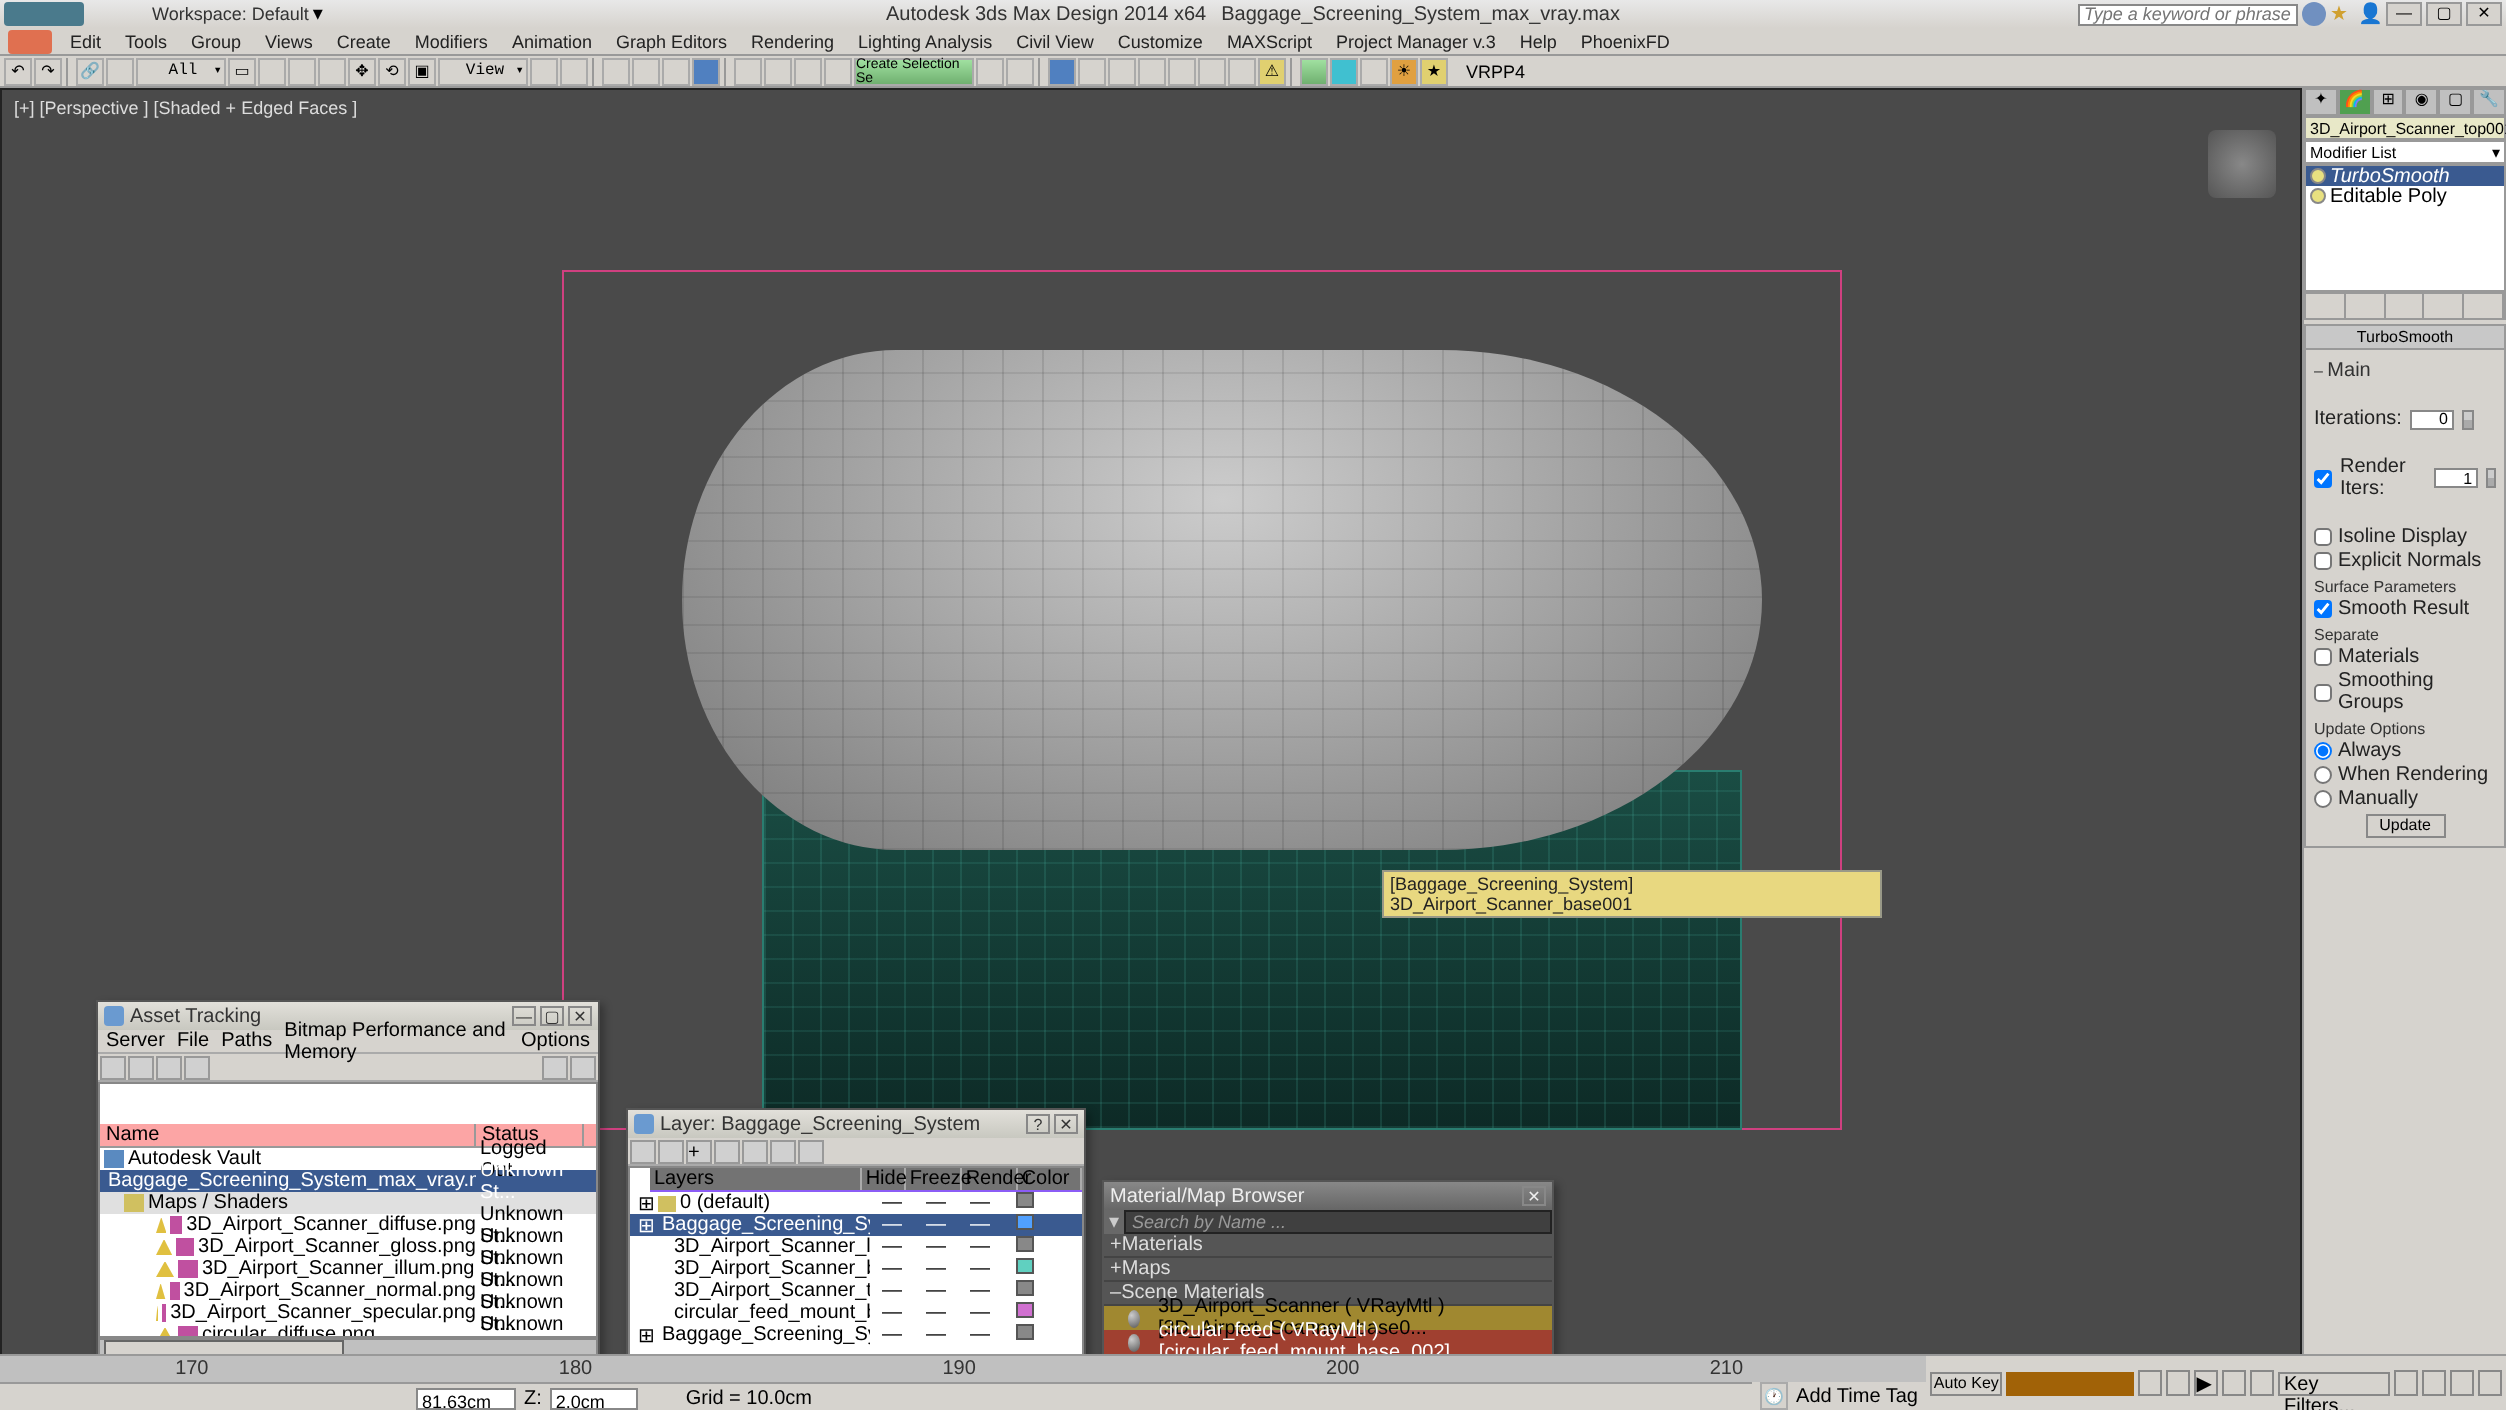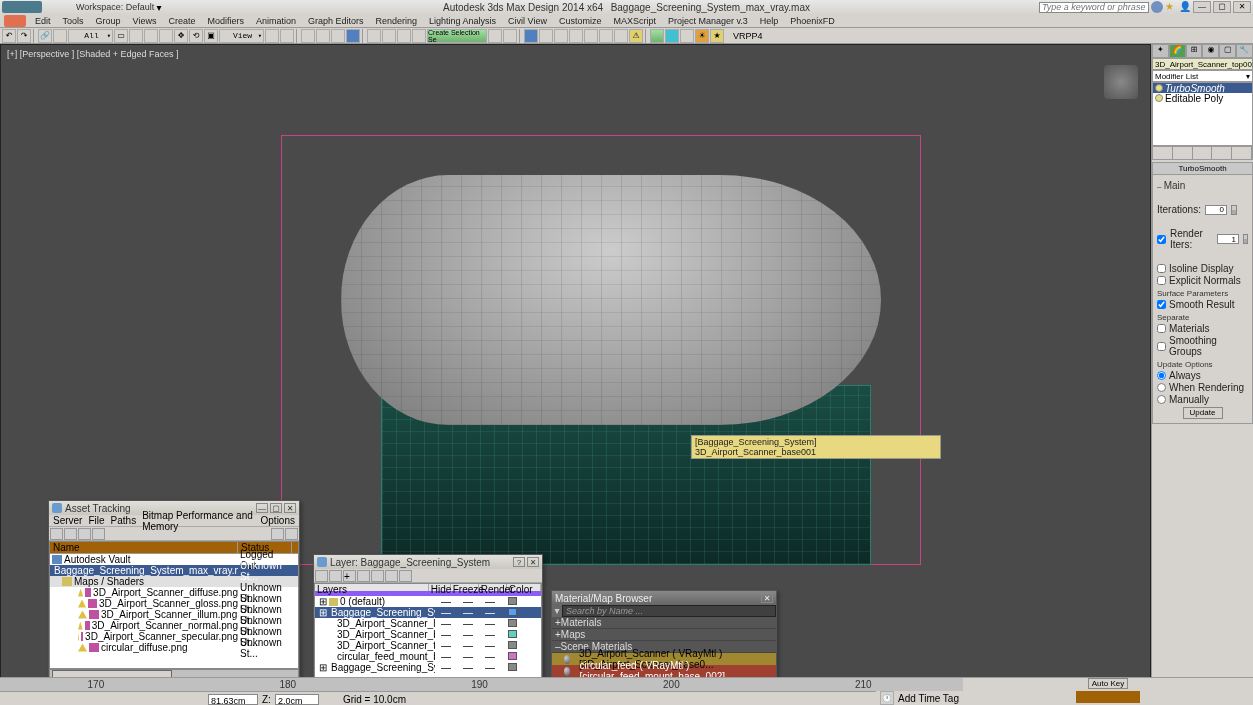--- a/index.html
+++ b/index.html
@@ -76,39 +76,39 @@
     .dialog { position: absolute; background: #d6d3ce; border: 1px solid #555; box-shadow: 2px 2px 4px rgba(0,0,0,0.3); }
     .dialog .dtitle { height: 14px; background: linear-gradient(#e2e0da,#c8c8c0); display: flex; align-items: center; padding: 0 3px; font-size: 9px; color: #333; }
     .dialog .dtitle .dicon { width: 10px; height: 10px; background: #6a9ad0; margin-right: 3px; border-radius: 2px;}
     .dialog .dtitle .dctrls { margin-left: auto; display: flex; gap: 2px; }
     .dialog .dtitle .dctrls span { width: 12px; height: 10px; border: 1px solid #888; font-size: 8px; text-align: center; cursor: pointer; }
     .dialog .dmenu { height: 12px; display: flex; gap: 6px; padding: 0 4px; align-items: center; font-size: 9px; border-bottom: 1px solid #aaa; }
     .dialog .dtoolbar { height: 14px; display: flex; gap: 1px; padding: 1px; border-bottom: 1px solid #aaa; align-items: center;}
     .dialog .dtoolbar .db { width: 13px; height: 12px; border: 1px solid #999; background: #d0d0d0; cursor: pointer; }
     
     .tree { background: #fff; border: 1px solid #888; font-size: 9px; overflow: hidden;}
-    .tree .thdr { display: flex; height: 12px; background: #a16207; border-bottom: 1px solid #999; }
+    .tree .thdr { display: flex; height: 12px; background: #fca5a5; border-bottom: 1px solid #999; margin-top: 20px; }
     .tree .thdr div { padding: 0 3px; border-right: 1px solid #999; }
     .tree .trow { display: flex; height: 11px; align-items: center; }
     .tree .trow .c1 { width: 188px; padding-left: 2px; display: flex; align-items: center; gap: 2px; overflow:hidden; white-space:nowrap;}
     .tree .trow .c2 { width: 54px; padding: 0 2px; overflow:hidden;}
     .tree .trow.sel { background: #3a5a90; color: #fff; }
     .tree .trow.sec { background: #e0e0e0; }
     .tree .ticon { width: 10px; height: 9px; display: inline-block; }
     .ti-vault { background: #5a8ac0; }
     .ti-max { background: #4aa090; }
     .ti-png { background: #c050a0; }
     .ti-warn { width: 9px; height: 8px; background: #e0c040; clip-path: polygon(50% 0, 100% 100%, 0 100%);}
     .ti-folder { background: #d0c060; }
     .indent1 { padding-left: 12px !important; }
     .indent2 { padding-left: 28px !important; }
     
     
     .layers-table { background: #fff; border: 1px solid #888; font-size: 9px;}
-    .layers-table .lhdr { display: flex; height: 12px; background: #e5e5e5; border-bottom: 5px solid #8b5cf6;}
+    .layers-table .lhdr { display: flex; height: 12px; background: #737373; border-bottom: 1px solid #8b5cf6; margin-left: 10px;}
     .layers-table .lhdr div { border-right: 1px solid #aaa; padding: 0 2px;}
     .layers-table .lrow { display: flex; height: 11px; align-items: center; }
     .layers-table .lrow.sel { background: #3a5a90; color: #fff;}
     .layers-table .lrow .lc1 { width: 120px; padding: 0 2px; display:flex; align-items:center; gap:2px; overflow:hidden; white-space:nowrap;}
     .layers-table .lrow .cell { width: 22px; text-align: center; }
     .layers-table .licon { width: 9px; height: 8px; background: #d0c060; display:inline-block;}
     .layers-table .licon.obj { background: #4aa090; }
     .layers-table .sw { width: 9px; height: 8px; display:inline-block; border:1px solid #555;}
     
     
@@ -120,21 +120,21 @@
     .mat-list .mrow.r { background: #a04030; color: #fff;}
     .mat-list .msphere { width: 9px; height: 9px; border-radius: 50%; background: radial-gradient(circle at 30% 30%, #ccc, #555);}
     
     
     .statusbar { position: absolute; bottom: 0; left: 0; right: 102px; height: 28px; background: #d6d3ce; border-top: 1px solid #999;}
     .timeline { height: 14px; background: #c0c0c0; position: relative; border-bottom: 1px solid #999;}
     .timeline .ticks { position:absolute; inset:0; display:flex; justify-content: space-around; align-items: center; font-size: 8px; color: #333;}
     .status-row { height: 14px; display: flex; align-items: center; gap: 4px; padding: 0 4px; font-size: 9px;}
     .status-row .inp { height: 11px; border:1px solid #888; background: #fff; padding: 1px 2px; font-size: 9px;}
     
-    .bottom-right { position: absolute; bottom: 0; right: 0; width: 290px; height: 28px; background: #d6d3ce; border-top: 1px solid #999; display: flex; align-items: center; gap: 2px; padding: 0 2px; font-size: 9px; flex-direction: column;}
+    .bottom-right { position: absolute; bottom: 0; right: 0; width: 290px; height: 28px; background: #d6d3ce; border-top: 1px solid #999; display: flex; align-items: center; gap: 2px; padding: 0 2px; font-size: 9px;}
     .bottom-right .bb { width: 13px; height: 13px; border: 1px solid #888; cursor: pointer;}
     .bottom-right .autokey { width: 40px; height: 12px; border: 1px solid #888; font-size: 8px; text-align:center;}
     .bottom-right select { height: 12px; font-size: 8px; border: 6px solid #a16207;}
     
     .scrollbar-h { height: 10px; background: #c0c0c0; border: 1px solid #888; position: relative;}
     .scrollbar-h .thumb { position: absolute; top:0; bottom:0; background: #d6d3ce; border: 1px solid #666;}
     
     input[type=checkbox], input[type=radio] { width: 9px; height: 9px; margin: 0;}
   </style>
 </head>

